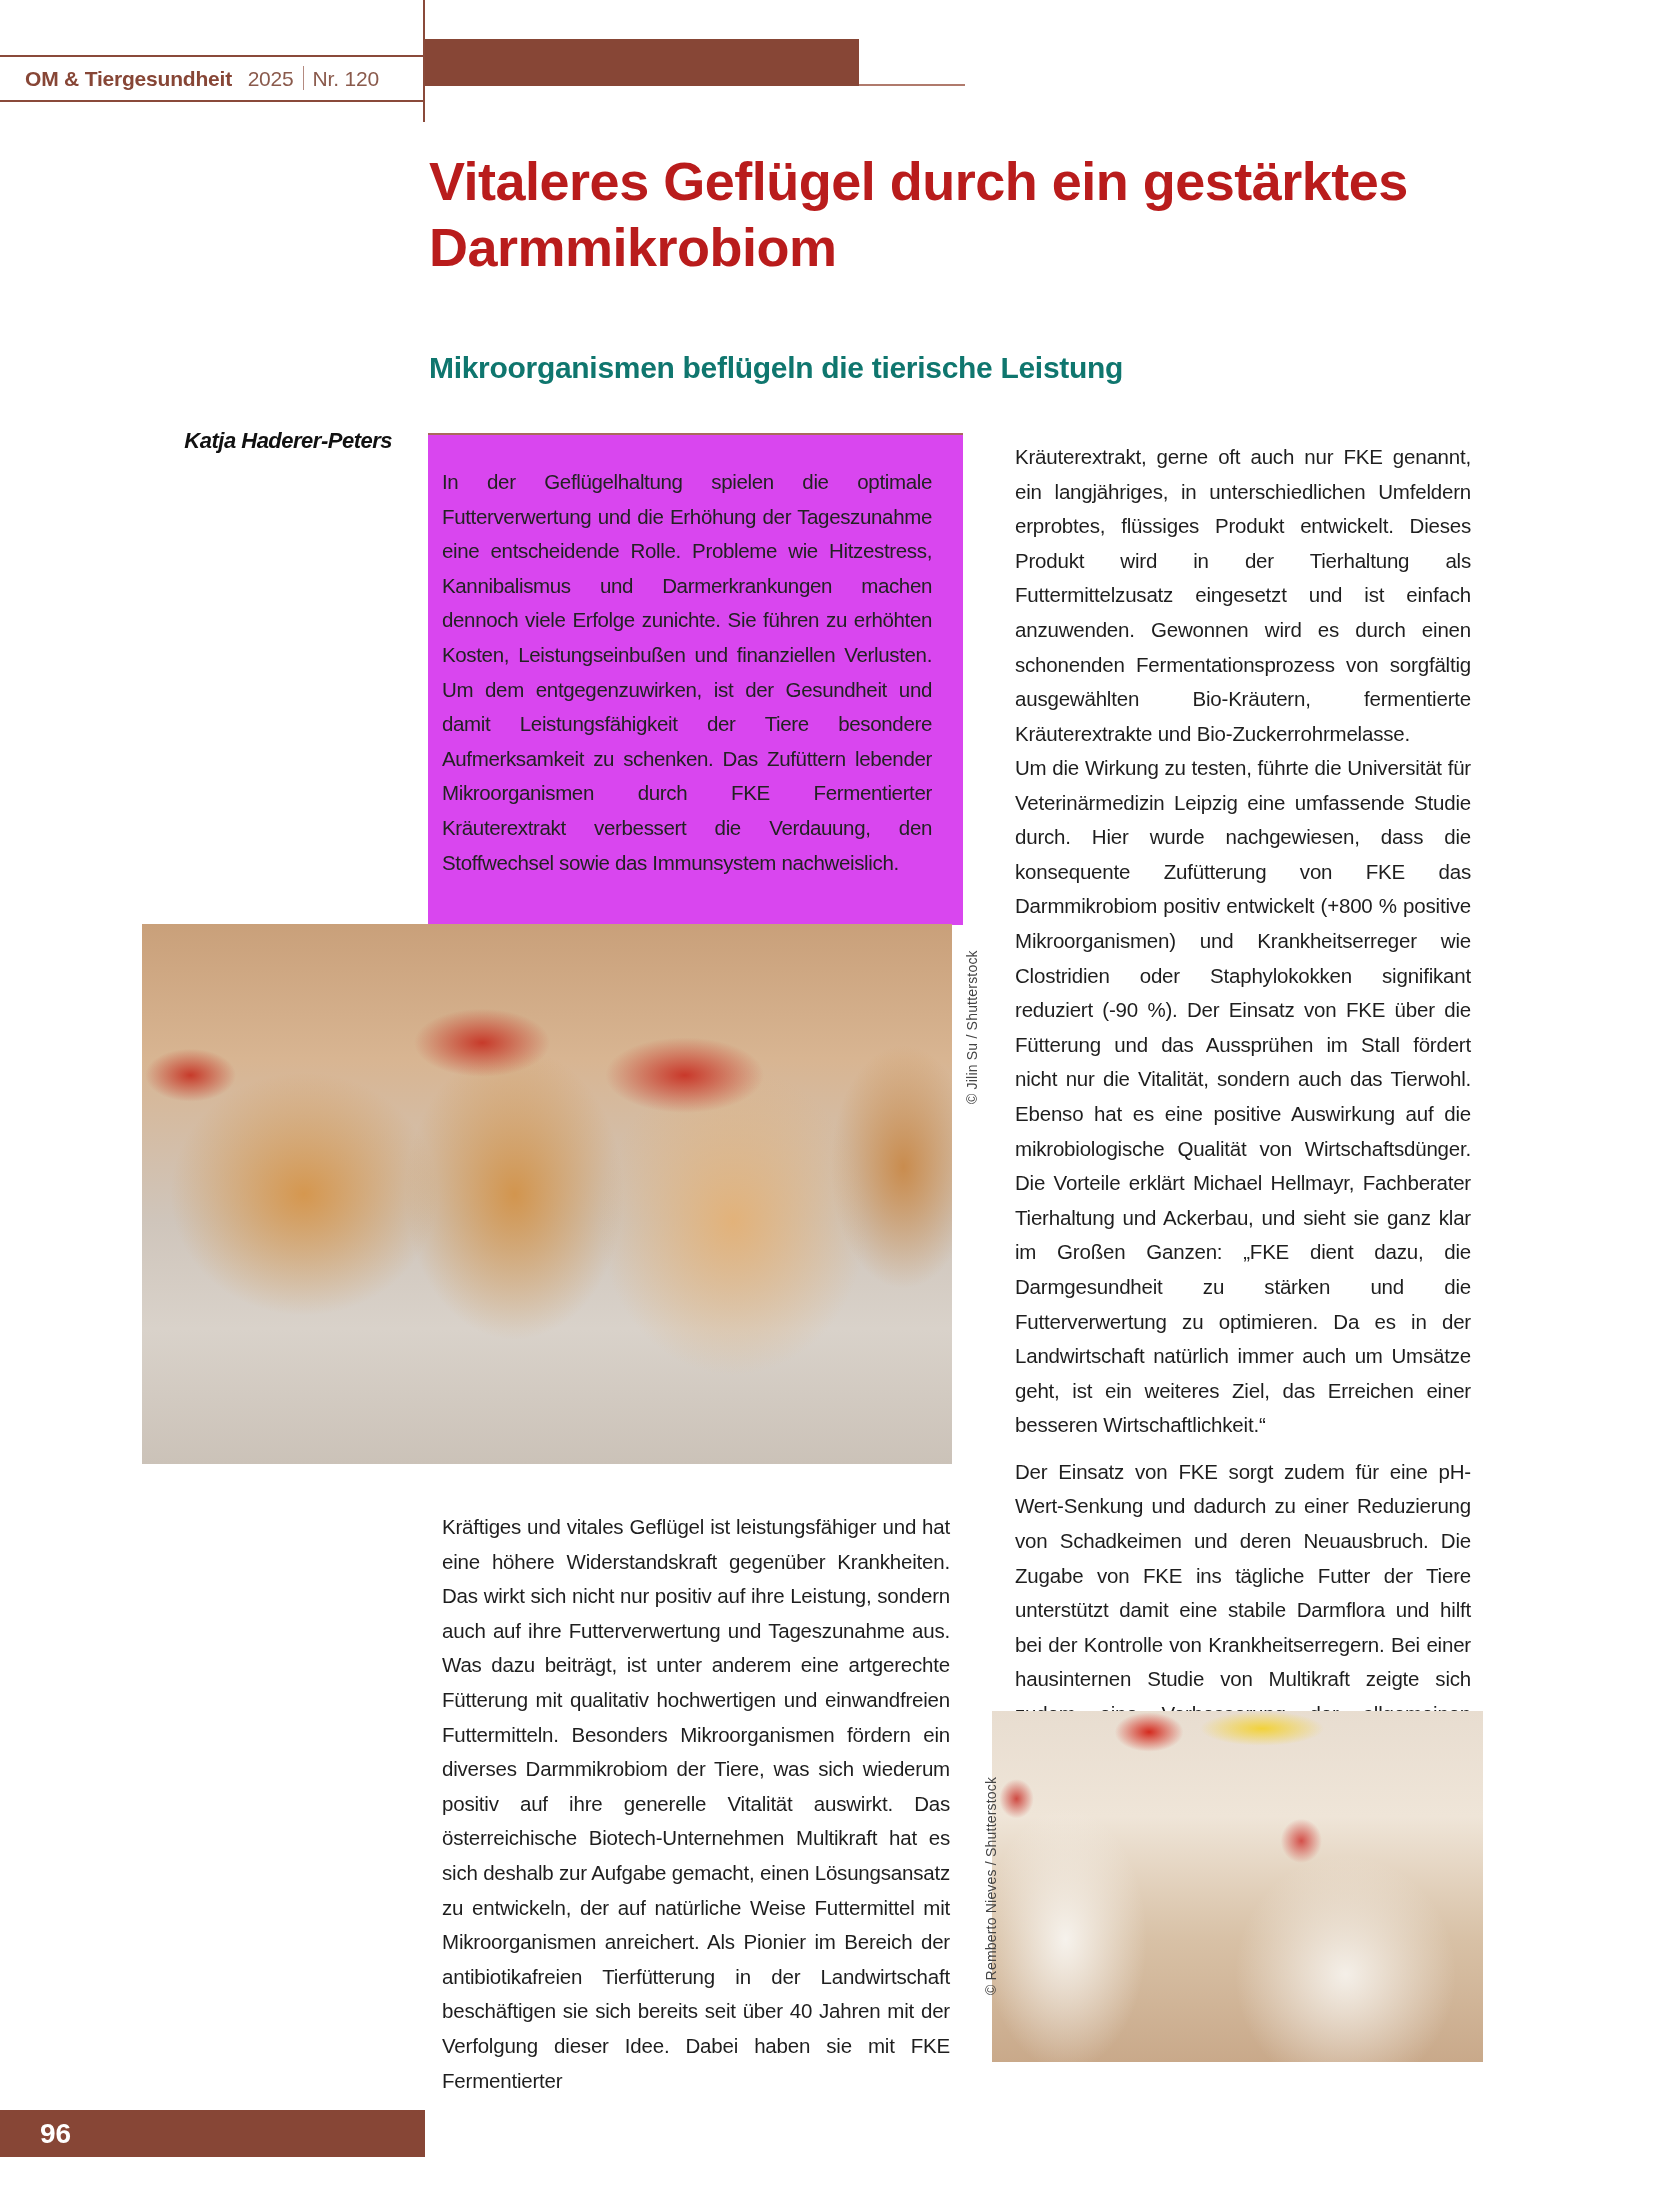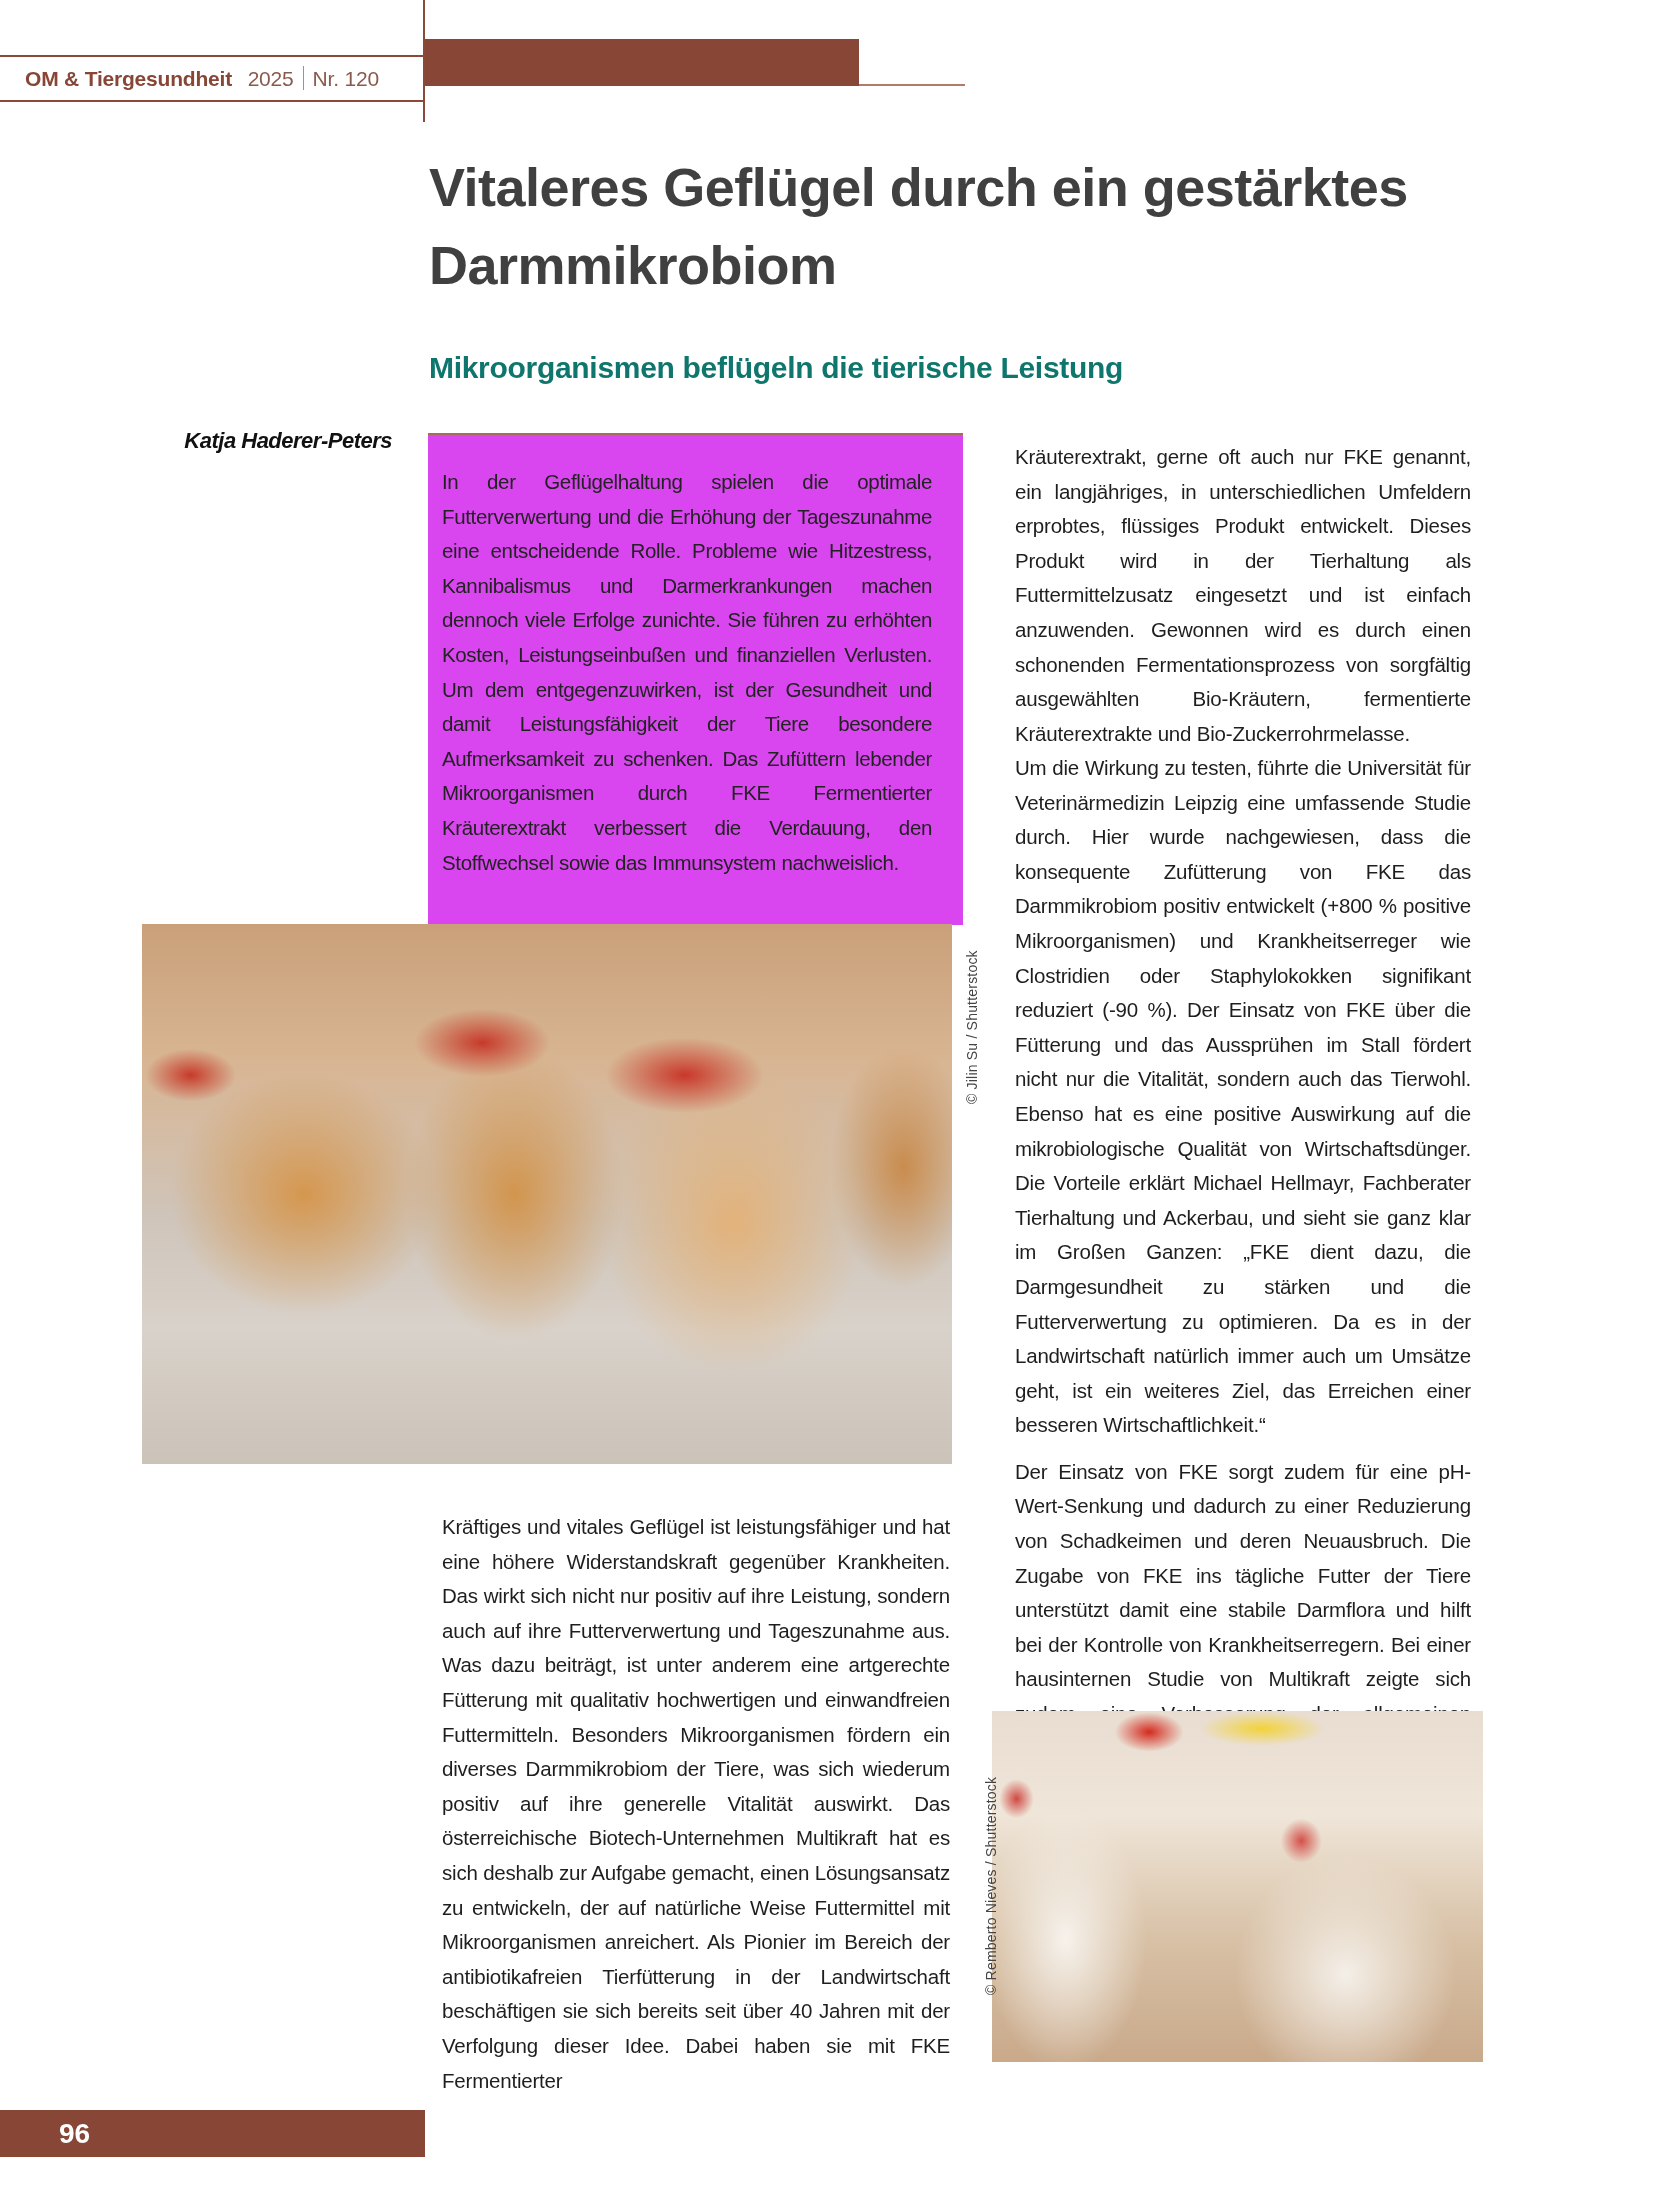--- a/index.html
+++ b/index.html
@@ -9,21 +9,21 @@
   
   .hdr-line { position: absolute; background: #8a4a3a; }
   .hdr-v { left: 423px; top: 0; width: 2px; height: 122px; background: #8a4a3a; position: absolute; }
   .hdr-block { position: absolute; left: 425px; top: 39px; width: 434px; height: 47px; background: #874636; }
   .running-head { position: absolute; left: 25px; top: 66px; font-size: 21px; color: #874636; white-space: nowrap; letter-spacing: -0.2px; }
   .running-head .mag { font-weight: bold; }
   .running-head .sep { display: inline-block; width: 1px; height: 24px; background: #b48a80; vertical-align: -4px; margin: 0 9px; }
   .running-head .year, .running-head .issue { color: #8a5a4c; }
 
   
-  .title { position: absolute; left: 429px; top: 148px; width: 1150px; font-size: 54px; line-height: 78px; font-weight: bold; color: #404040; letter-spacing: -0.5px; }
+  .title { position: absolute; left: 429px; top: 148px; width: 1150px; font-size: 54px; line-height: 66px; font-weight: bold; color: #b91c1c; letter-spacing: -0.5px; }
   .subtitle { position: absolute; left: 429px; top: 340px; font-size: 30px; line-height: 56px; color: #0f766e; letter-spacing: -0.3px; }
 
   .author { position: absolute; left: 140px; top: 428px; width: 252px; text-align: right; font-size: 22px; font-weight: bold; font-style: italic; color: #111; letter-spacing: -0.5px; }
 
   
   .intro-box { position: absolute; left: 428px; top: 433px; width: 535px; height: 492px; background: #d946ef; border-top: 2px solid #a86a5c; }
   .intro-text { position: absolute; left: 14px; top: 30px; width: 490px; font-size: 20.5px; line-height: 34.6px; text-align: justify; color: #222; letter-spacing: -0.35px; }
 
   
   .col { position: absolute; font-size: 20.5px; line-height: 34.6px; text-align: justify; color: #1e1e1e; letter-spacing: -0.2px; }
@@ -56,21 +56,21 @@
       linear-gradient(180deg, #e8ddd0 0%, #efe5d8 30%, #d8c1a6 65%, #c9a98a 100%);
   }
   .photo-label { position: absolute; left: 0; bottom: 0; font-size: 1px; color: transparent; }
 
   .credit { position: absolute; font-size: 14px; color: #444; white-space: nowrap; transform: rotate(-90deg); transform-origin: left top; letter-spacing: 0.2px; }
   .credit1 { left: 964px; top: 1104px; }
   .credit2 { left: 983px; top: 1995px; }
 
   
   .folio { position: absolute; left: 0; top: 2110px; width: 425px; height: 47px; background: #874636; }
-  .folio-num { position: absolute; left: 40px; top: 8px; font-size: 28px; font-weight: bold; color: #fff; margin-left: 19px; }
+  .folio-num { position: absolute; left: 40px; top: 8px; font-size: 28px; font-weight: bold; color: #fff; }
 </style>
 </head>
 <body>
 
 <div class="hdr-v"></div>
 <div class="hdr-line" style="left:0; top:55px; width:424px; height:2px;"></div>
 <div class="hdr-line" style="left:0; top:100px; width:424px; height:2px;"></div>
 <div class="hdr-block"></div>
 <div class="hdr-line" style="left:859px; top:84px; width:106px; height:2px; background:#b07a6c;"></div>
 

